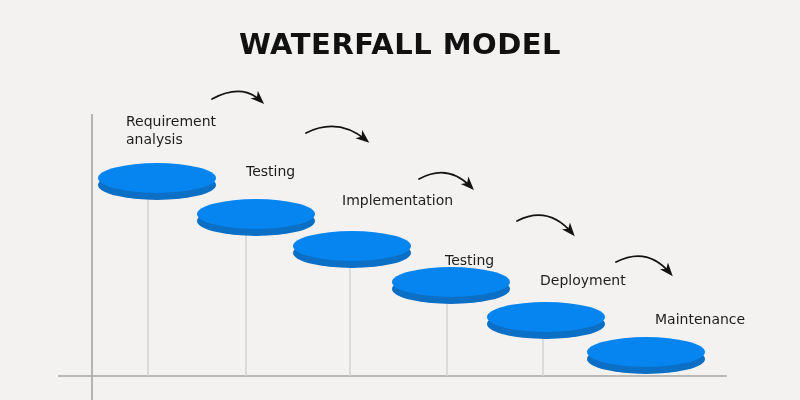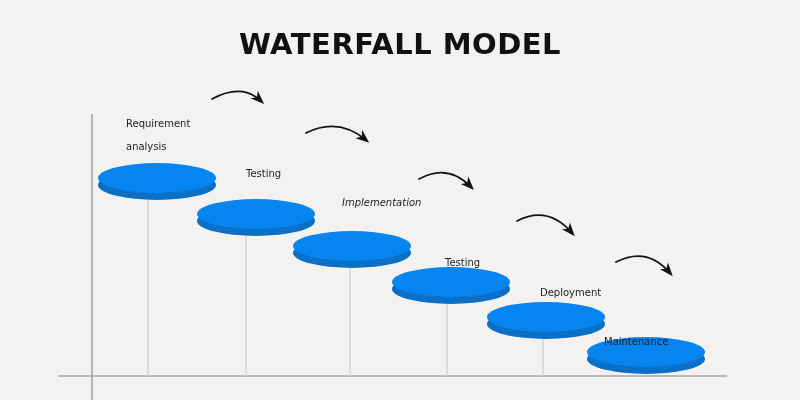--- a/index.html
+++ b/index.html
@@ -17,30 +17,30 @@
     background:var(--background);
   }
   .title{
     position:absolute;left:0;top:27px;width:800px;text-align:center;
     font-size:29px;font-weight:800;letter-spacing:0.5px;
     color:var(--title-text);margin:0;
     font-family:"DejaVu Sans","Liberation Sans",sans-serif;
   }
   .diagram-svg{position:absolute;left:0;top:0;}
   .stage-label{
-    position:absolute;font-size:10px;font-weight:500;line-height:23px;
+    position:absolute;font-size:14px;font-weight:500;line-height:18px;
     color:var(--label-text);white-space:nowrap;
   }
   .stage-label.wrap{white-space:normal;width:96px;}
   .lbl-0{left:126px;top:112px;}
   .lbl-1{left:246px;top:162px;}
-  .lbl-2{left:342px;top:191px;font-style:italic;}
+  .lbl-2{left:342px;top:191px;}
   .lbl-3{left:445px;top:231px;margin-top:20px;}
-  .lbl-4{left:540px;top:281px;}
-  .lbl-5{left:604px;top:310px;margin-top:20px;}
+  .lbl-4{left:540px;top:271px;}
+  .lbl-5{left:655px;top:310px;}
 </style>
 </head>
 <body>
 
 <div class="canvas">
 
   <h1 class="title">WATERFALL MODEL</h1>
 
   <svg class="diagram-svg" width="800" height="400" viewBox="0 0 800 400">
     <defs>

